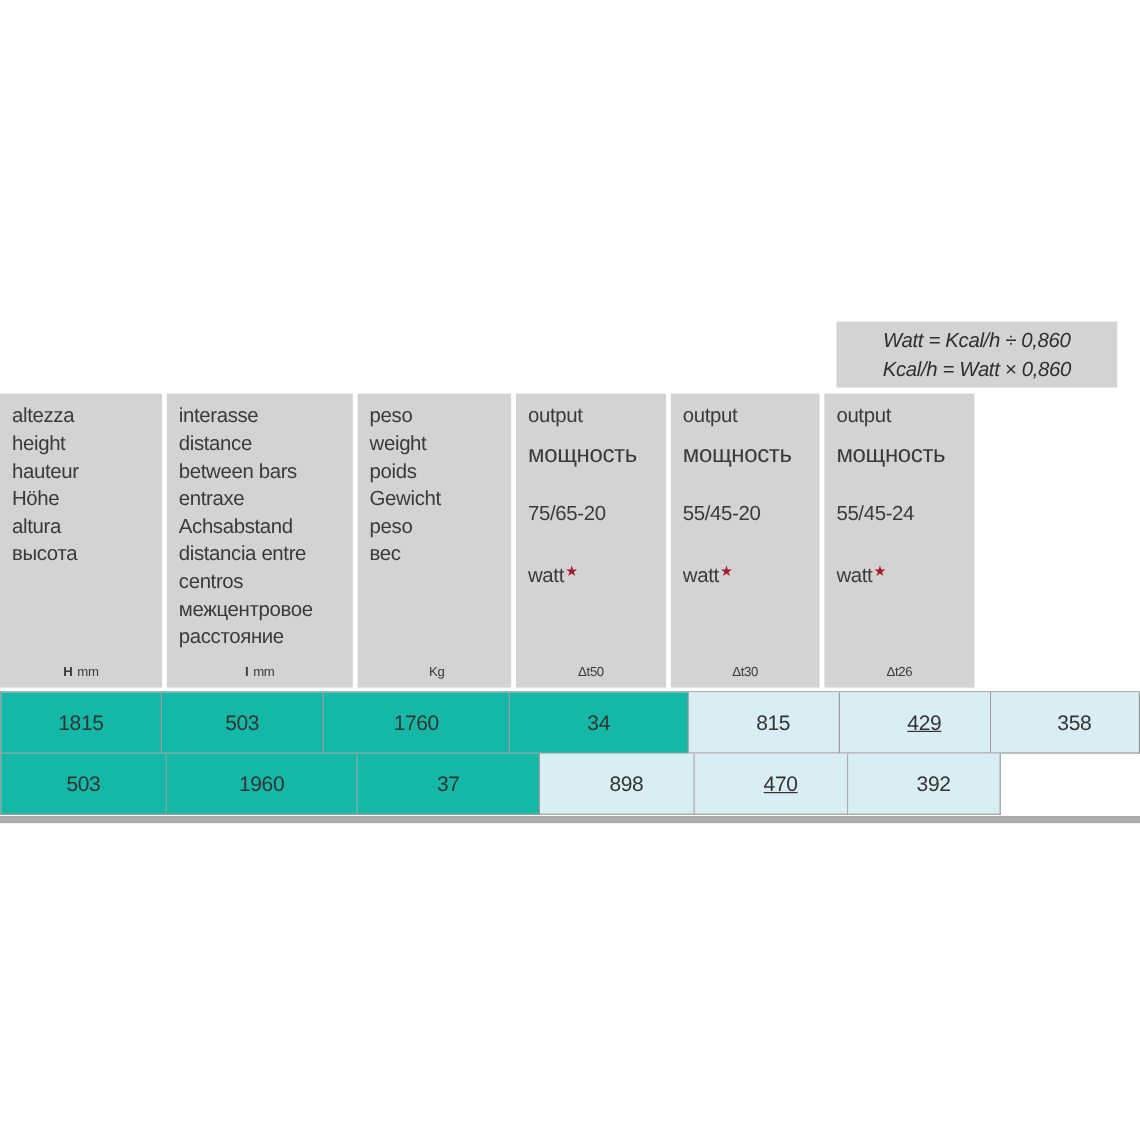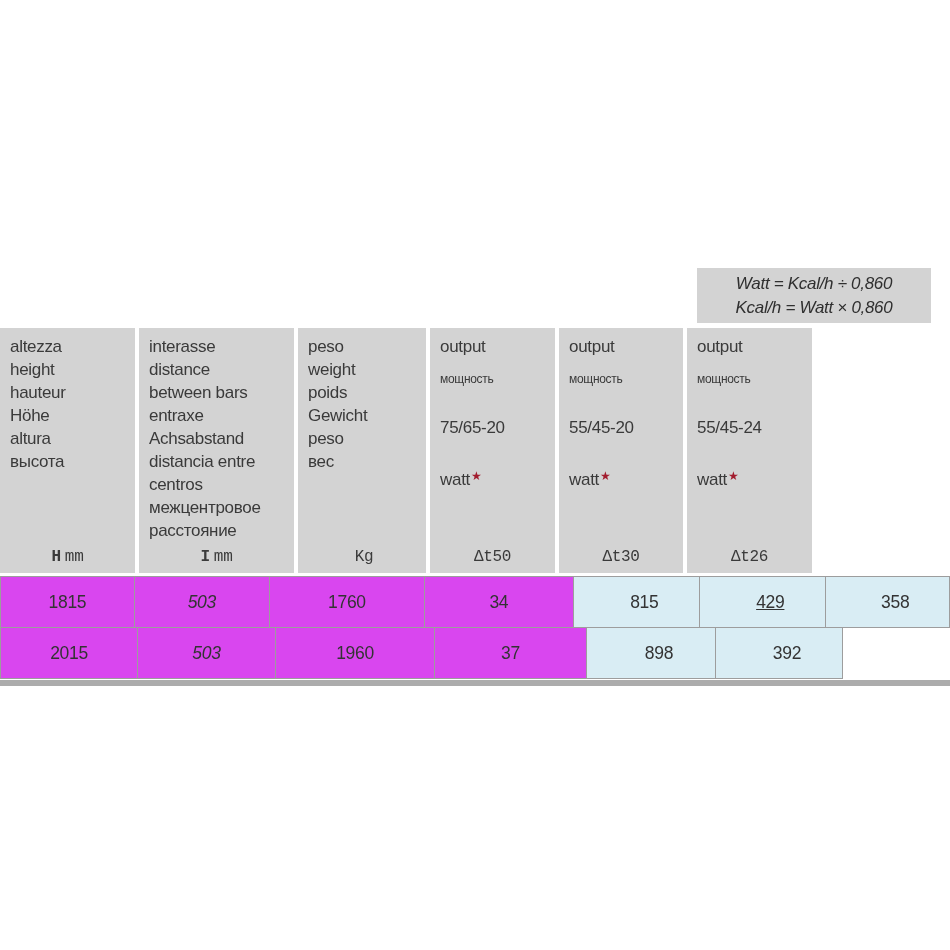--- a/index.html
+++ b/index.html
@@ -57,28 +57,27 @@
   .hc2 { width: 155px; }
   .hc3 { width: 128px; }
   .hc4 { width: 125px; }
   .hc5 { width: 124px; }
   .hc6 { width: 125px; }
   .lang { line-height: 19px; margin-bottom: 4px; white-space: nowrap; }
   .unit {
     position: absolute;
     left: 0; right: 0; bottom: 7px;
     text-align: center;
-    font-size: 16px;
+    font-size: 11px;
     white-space: nowrap;
-    font-family: Liberation Mono, monospace;
   }
   .unit b { font-weight: bold; }
   .unit .suffix { margin-left: 4px; }
   .out-title { line-height: 19px; }
-  .out-ru { margin-top: 14px; font-size: 12px; line-height: 18px; }
+  .out-ru { margin-top: 14px; font-size: 20px; line-height: 18px; }
   .out-regime { margin-top: 30px; line-height: 19px; }
   .out-watt { margin-top: 33px; line-height: 19px; }
   .star {
     display: inline-block;
     font-size: 12px;
     color: var(--star-red);
     position: relative;
     top: -5px;
     margin-left: 1px;
     font-style: normal;
@@ -94,24 +93,24 @@
   }
   .data-row { display: flex; height: 51px; }
   .dcell {
     border-right: 1px solid var(--border);
     border-bottom: 1px solid var(--border);
     display: flex;
     align-items: center;
     justify-content: center;
     font-size: 17.5px;
     color: #333333;
-    background: #d946ef;
+    background: #14b8a6;
   }
   .dc0 { width: 137px; }
-  .dc1 { width: 138px; font-style: italic; }
+  .dc1 { width: 138px; }
   .dc2 { width: 159px; }
   .dc3 { width: 152px; }
   .dc4 { width: 129px; }
   .dc5 { width: 128px; text-decoration: underline; }
   .dc6 { width: 127px; text-align: center; }
   .blue { background: var(--output-cell-bg); padding-left: 16px; }
 
   
   .bottom-strip {
     position: absolute;
@@ -196,24 +195,24 @@
     <div class="data-row">
       <div class="dcell dc0">1815</div>
       <div class="dcell dc1">503</div>
       <div class="dcell dc2">1760</div>
       <div class="dcell dc3">34</div>
       <div class="dcell dc4 blue">815</div>
       <div class="dcell dc5 blue">429</div>
       <div class="dcell dc6 blue">358</div>
     </div>
     <div class="data-row">
-      <div class="dcell dc0">2015</div>
       <div class="dcell dc1">503</div>
       <div class="dcell dc2">1960</div>
       <div class="dcell dc3">37</div>
       <div class="dcell dc4 blue">898</div>
+      <div class="dcell dc5 blue">470</div>
       <div class="dcell dc6 blue">392</div>
     </div>
   </div>
 
   <div class="bottom-strip"></div>
 
 </div>
 
 </body></html>

